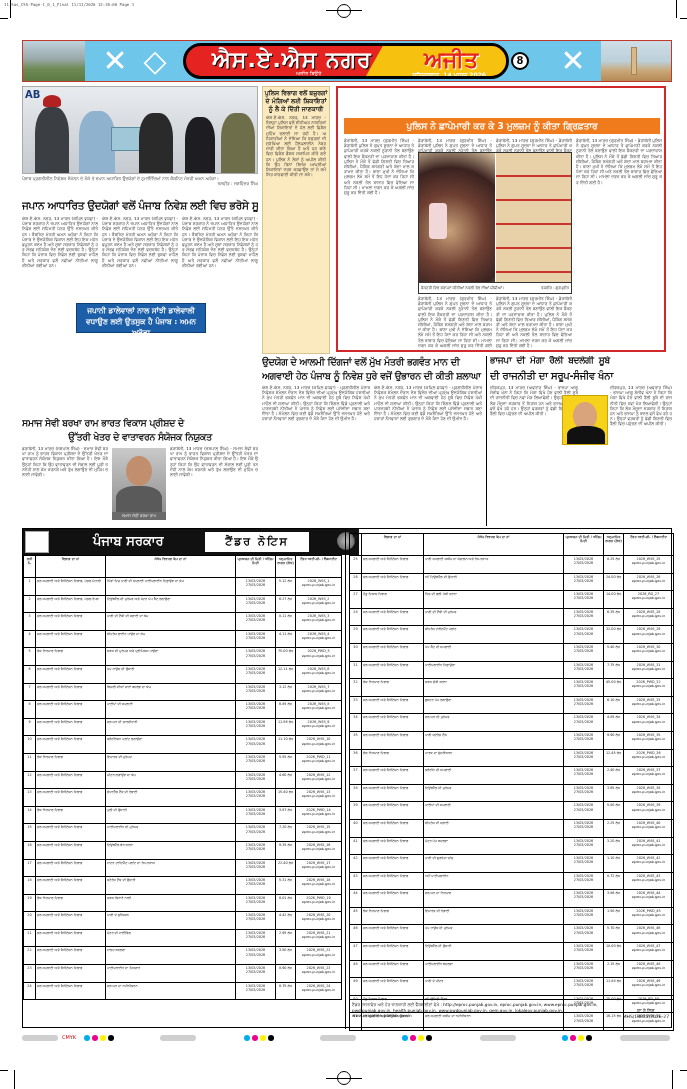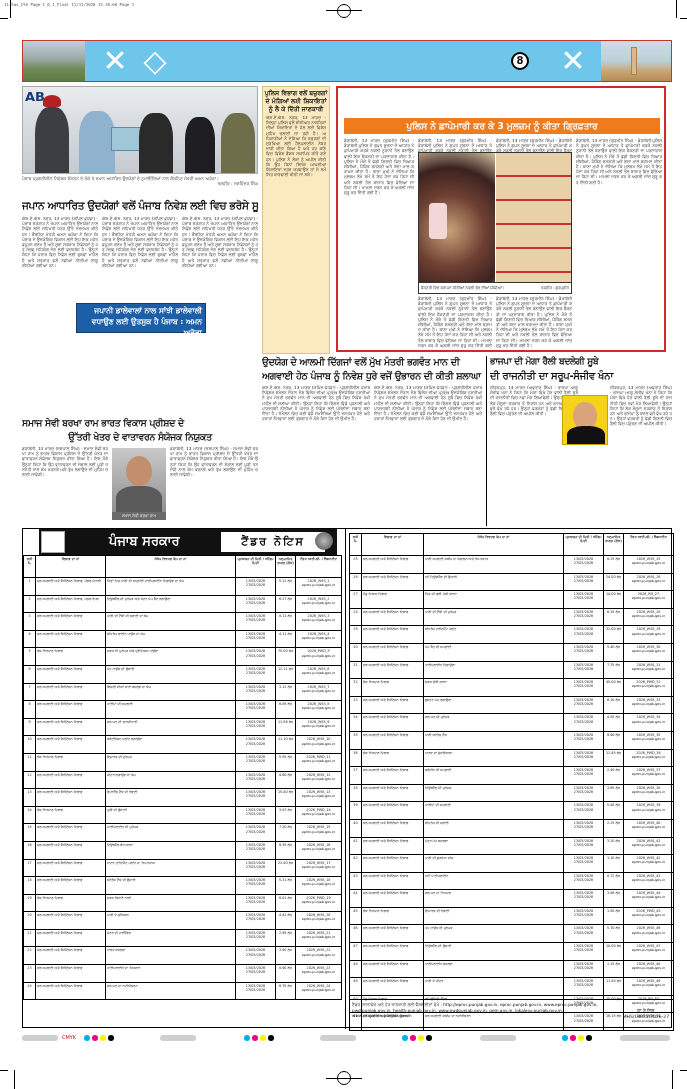--- a/index.html
+++ b/index.html
@@ -43,21 +43,21 @@
   .sidebar-box { position: absolute; left: 262px; top: 86px; width: 68px; height: 268px; background: #fbe9bf; border: 1px solid #d8c48f; }
   .sidebar-box .hd { font-size: 6.2px; line-height: 8px; font-weight: bold; text-align: center; padding: 2px 1px; color: #111; }
 
   
   .lead-box { position: absolute; left: 336px; top: 86px; width: 330px; height: 266px; border: 2px solid #d0282b; }
   .lead-kicker { position: absolute; left: 6px; top: 30px; width: 316px; height: 16px; background: #f07b1d; color: #fff; font-weight: bold; font-size: 9px; line-height: 16px; text-align: center; }
   .lead-photo { position: absolute; border: 1px solid #333; overflow: hidden; }
 
   
   .tender { position: absolute; left: 22px; top: 528px; width: 650px; height: 500px; border: 1px solid #000; }
-  .tender-head { position: absolute; left: 16px; top: 0; width: 298px; height: 26px; background: #111; }
+  .tender-head { position: absolute; left: 0; top: 0; width: 336px; height: 26px; background: #111; }
   .tender-head .logo { position: absolute; left: 2px; top: 2px; width: 24px; height: 22px; background: #fff; border: 1px solid #aaa; }
   .tender-head .title { position: absolute; left: 70px; top: 4px; color: #fff; font-weight: bold; font-size: 13px; }
   .tender-head .notice { position: absolute; left: 182px; top: 3px; width: 104px; height: 20px; background: #fff; color: #000; font-weight: bold; font-size: 11px; text-align: center; line-height: 20px; letter-spacing: 2px; }
   .tender-head .seal { position: absolute; right: 4px; top: 3px; width: 18px; height: 18px; border-radius: 50%; background: radial-gradient(circle,#bbb 0%,#777 60%,#444 100%); }
   table.tt { position: absolute; border-collapse: collapse; table-layout: fixed; font-size: 3.4px; line-height: 4.2px; }
   table.tt th, table.tt td { border: 0.8px solid #000; padding: 1px; vertical-align: top; overflow: hidden; color: #222; }
   table.tt th { font-weight: bold; text-align: center; height: 22px; }
   table.tt td.c { text-align: center; }
   .tender-footer { position: absolute; left: 326px; top: 470px; width: 324px; height: 30px; border-top: 1px solid #000; font-size: 4.2px; line-height: 5.5px; padding: 2px 3px; color: #111; }
   .tender-footer .sig { position: absolute; right: 4px; top: 8px; text-align: center; font-size: 4.5px; }
@@ -74,47 +74,54 @@
 <div class="crop-h" style="left:0;top:18px;width:8px;"></div>
 <div class="crop-v" style="left:676px;top:0;height:18px;"></div>
 <div class="crop-h" style="left:680px;top:18px;width:7px;"></div>
 <div class="reg" style="left:337px;top:4px;"></div>
 <div class="crop-h" style="left:326px;top:10px;width:36px;"></div>
 
 <div class="masthead">
   <div class="mast-photo-l"></div>
   <div class="mast-pattern" style="left:72px;">✕</div>
   <div class="mast-pattern" style="left:112px;">◇</div>
+  <div class="mast-pill">
+    <div class="yellow"></div>
+    <div class="mast-title">ਐਸ.ਏ.ਐਸ ਨਗਰ</div>
+    <div class="mast-brand">ਅਜੀਤ</div>
+    <div class="mast-sub">ਅਜੀਤ ਬਿਊਰੋ</div>
+    <div class="mast-date">ਸ਼ਨਿਚਰਵਾਰ, 14 ਮਾਰਚ 2026</div>
+  </div>
   <div class="mast-page">8</div>
   <div class="mast-pattern" style="left:530px;">✕</div>
   <div class="mast-photo-r">
       <div class="tower"></div>
     </div>
 </div>
 
 <div class="photo-main">
-  <div style="position:absolute;left:2px;top:2px;font-size:13px;font-weight:bold;color:#1a3a7a;">AB</div>
+  <div style="position:absolute;left:2px;top:2px;font-size:10px;font-weight:bold;color:#1a3a7a;">AB</div>
   <div class="person" style="left:12px;width:34px;height:66px;background:#3b3f43;"></div>
   <div style="position:absolute;left:20px;top:8px;width:18px;height:12px;background:#b22222;border-radius:50% 50% 20% 20%;"></div>
   <div class="person" style="left:56px;width:36px;height:62px;background:#8fb3cf;"></div>
   <div style="position:absolute;left:88px;top:40px;width:36px;height:24px;background:#9fc7d8;border:1px solid #5c8ca0;"></div>
   <div class="person" style="left:116px;width:34px;height:60px;background:#2a2a2a;"></div>
   <div class="person" style="left:162px;width:30px;height:56px;background:#1e1e22;"></div>
   <div class="person" style="left:198px;width:34px;height:60px;background:#6e6f4a;"></div>
 </div>
 <div class="caption" style="left:22px;top:176px;width:236px;">
   <span>ਪੰਜਾਬ ਪ੍ਰਗਤੀਸ਼ੀਲ ਨਿਵੇਸ਼ਕ ਸੰਮੇਲਨ ਦੇ ਮੌਕੇ ਤੇ ਜਪਾਨ ਅਧਾਰਿਤ ਉਦਯੋਗਾਂ ਦੇ ਨੁਮਾਇੰਦਿਆਂ ਨਾਲ ਕੈਬਨਿਟ ਮੰਤਰੀ ਅਮਨ ਅਰੋੜਾ।</span>
   <span style="float:right;">ਤਸਵੀਰ : ਜਸਵਿੰਦਰ ਸਿੰਘ</span>
 </div>
 <div class="headline" style="left:22px;top:199px;width:236px;font-size:10.5px;">ਜਪਾਨ ਆਧਾਰਿਤ ਉਦਯੋਗਾਂ ਵਲੋਂ ਪੰਜਾਬ ਨਿਵੇਸ਼ ਲਈ ਵਿਚ ਭਰੋਸੇ ਸੂਬਾ ਕਰਾਰ</div>
 
 <div class="col body-text" style="left:22px;top:216px;width:76px;height:176px;">ਐਸ.ਏ.ਐਸ. ਨਗਰ, 13 ਮਾਰਚ (ਕਪਿਲ ਵਧਵਾ) - ਪੰਜਾਬ ਸਰਕਾਰ ਨੇ ਜਪਾਨ ਅਧਾਰਿਤ ਉਦਯੋਗਾਂ ਨਾਲ ਨਿਵੇਸ਼ ਲਈ ਸਹਿਮਤੀ ਪੱਤਰ ਉੱਤੇ ਦਸਤਖਤ ਕੀਤੇ ਹਨ। ਕੈਬਨਿਟ ਮੰਤਰੀ ਅਮਨ ਅਰੋੜਾ ਨੇ ਕਿਹਾ ਕਿ ਪੰਜਾਬ ਦੇ ਉਦਯੋਗਿਕ ਵਿਕਾਸ ਲਈ ਇਹ ਇਕ ਮਹੱਤਵਪੂਰਨ ਕਦਮ ਹੈ ਅਤੇ ਸੂਬਾ ਸਰਕਾਰ ਨਿਵੇਸ਼ਕਾਂ ਨੂੰ ਹਰ ਸੰਭਵ ਸਹਿਯੋਗ ਦੇਣ ਲਈ ਵਚਨਬੱਧ ਹੈ। ਉਨ੍ਹਾਂ ਕਿਹਾ ਕਿ ਪੰਜਾਬ ਵਿਚ ਨਿਵੇਸ਼ ਲਈ ਢੁਕਵਾਂ ਮਾਹੌਲ ਹੈ ਅਤੇ ਸਰਕਾਰ ਵਲੋਂ ਨਵੀਆਂ ਨੀਤੀਆਂ ਲਾਗੂ ਕੀਤੀਆਂ ਗਈਆਂ ਹਨ।</div>
 <div class="col body-text" style="left:102px;top:216px;width:76px;height:176px;">ਐਸ.ਏ.ਐਸ. ਨਗਰ, 13 ਮਾਰਚ (ਕਪਿਲ ਵਧਵਾ) - ਪੰਜਾਬ ਸਰਕਾਰ ਨੇ ਜਪਾਨ ਅਧਾਰਿਤ ਉਦਯੋਗਾਂ ਨਾਲ ਨਿਵੇਸ਼ ਲਈ ਸਹਿਮਤੀ ਪੱਤਰ ਉੱਤੇ ਦਸਤਖਤ ਕੀਤੇ ਹਨ। ਕੈਬਨਿਟ ਮੰਤਰੀ ਅਮਨ ਅਰੋੜਾ ਨੇ ਕਿਹਾ ਕਿ ਪੰਜਾਬ ਦੇ ਉਦਯੋਗਿਕ ਵਿਕਾਸ ਲਈ ਇਹ ਇਕ ਮਹੱਤਵਪੂਰਨ ਕਦਮ ਹੈ ਅਤੇ ਸੂਬਾ ਸਰਕਾਰ ਨਿਵੇਸ਼ਕਾਂ ਨੂੰ ਹਰ ਸੰਭਵ ਸਹਿਯੋਗ ਦੇਣ ਲਈ ਵਚਨਬੱਧ ਹੈ। ਉਨ੍ਹਾਂ ਕਿਹਾ ਕਿ ਪੰਜਾਬ ਵਿਚ ਨਿਵੇਸ਼ ਲਈ ਢੁਕਵਾਂ ਮਾਹੌਲ ਹੈ ਅਤੇ ਸਰਕਾਰ ਵਲੋਂ ਨਵੀਆਂ ਨੀਤੀਆਂ ਲਾਗੂ ਕੀਤੀਆਂ ਗਈਆਂ ਹਨ।</div>
 <div class="col body-text" style="left:182px;top:216px;width:76px;height:176px;">ਐਸ.ਏ.ਐਸ. ਨਗਰ, 13 ਮਾਰਚ (ਕਪਿਲ ਵਧਵਾ) - ਪੰਜਾਬ ਸਰਕਾਰ ਨੇ ਜਪਾਨ ਅਧਾਰਿਤ ਉਦਯੋਗਾਂ ਨਾਲ ਨਿਵੇਸ਼ ਲਈ ਸਹਿਮਤੀ ਪੱਤਰ ਉੱਤੇ ਦਸਤਖਤ ਕੀਤੇ ਹਨ। ਕੈਬਨਿਟ ਮੰਤਰੀ ਅਮਨ ਅਰੋੜਾ ਨੇ ਕਿਹਾ ਕਿ ਪੰਜਾਬ ਦੇ ਉਦਯੋਗਿਕ ਵਿਕਾਸ ਲਈ ਇਹ ਇਕ ਮਹੱਤਵਪੂਰਨ ਕਦਮ ਹੈ ਅਤੇ ਸੂਬਾ ਸਰਕਾਰ ਨਿਵੇਸ਼ਕਾਂ ਨੂੰ ਹਰ ਸੰਭਵ ਸਹਿਯੋਗ ਦੇਣ ਲਈ ਵਚਨਬੱਧ ਹੈ। ਉਨ੍ਹਾਂ ਕਿਹਾ ਕਿ ਪੰਜਾਬ ਵਿਚ ਨਿਵੇਸ਼ ਲਈ ਢੁਕਵਾਂ ਮਾਹੌਲ ਹੈ ਅਤੇ ਸਰਕਾਰ ਵਲੋਂ ਨਵੀਆਂ ਨੀਤੀਆਂ ਲਾਗੂ ਕੀਤੀਆਂ ਗਈਆਂ ਹਨ।</div>
-<div class="pull-quote" style="left:76px;top:303px;width:130px;height:30px;text-align:right;">ਜਪਾਨੀ ਡਾਲੇਵਾਲਾਂ ਨਾਲ ਸਾਂਝੀ ਡਾਲੇਵਾਲੀ ਵਧਾਉਣ ਲਈ ਉਤਸੁਕ ਹੈ ਪੰਜਾਬ : ਅਮਨ ਅਰੋੜਾ</div>
+<div class="pull-quote" style="left:76px;top:303px;width:130px;height:30px;">ਜਪਾਨੀ ਡਾਲੇਵਾਲਾਂ ਨਾਲ ਸਾਂਝੀ ਡਾਲੇਵਾਲੀ ਵਧਾਉਣ ਲਈ ਉਤਸੁਕ ਹੈ ਪੰਜਾਬ : ਅਮਨ ਅਰੋੜਾ</div>
 
 <div class="sidebar-box">
   <div class="hd">ਪੁਲਿਸ ਵਿਭਾਗ ਵਲੋਂ ਬਜ਼ੁਰਗਾਂ ਦੇ ਮੰਗਿਆਂ ਲਈ ਸ਼ਿਕਾਇਤਾਂ ਨੂੰ ਲੈ ਕੇ ਦਿੱਤੀ ਜਾਣਕਾਰੀ</div>
   <div class="body-text" style="padding:0 3px;height:228px;">ਐਸ.ਏ.ਐਸ. ਨਗਰ, 13 ਮਾਰਚ - ਜ਼ਿਲ੍ਹਾ ਪੁਲਿਸ ਵਲੋਂ ਸੀਨੀਅਰ ਨਾਗਰਿਕਾਂ ਦੀਆਂ ਸ਼ਿਕਾਇਤਾਂ ਦੇ ਹੱਲ ਲਈ ਵਿਸ਼ੇਸ਼ ਮੁਹਿੰਮ ਚਲਾਈ ਜਾ ਰਹੀ ਹੈ। ਅਧਿਕਾਰੀਆਂ ਨੇ ਦੱਸਿਆ ਕਿ ਬਜ਼ੁਰਗਾਂ ਦੀ ਸੁਰੱਖਿਆ ਲਈ ਹੈਲਪਲਾਈਨ ਨੰਬਰ ਜਾਰੀ ਕੀਤਾ ਗਿਆ ਹੈ ਅਤੇ ਹਰ ਥਾਣੇ ਵਿਚ ਵਿਸ਼ੇਸ਼ ਡੈਸਕ ਸਥਾਪਿਤ ਕੀਤੇ ਗਏ ਹਨ। ਪੁਲਿਸ ਨੇ ਲੋਕਾਂ ਨੂੰ ਅਪੀਲ ਕੀਤੀ ਕਿ ਉਹ ਬਿਨਾਂ ਝਿਜਕ ਆਪਣੀਆਂ ਸ਼ਿਕਾਇਤਾਂ ਦਰਜ ਕਰਵਾਉਣ ਤਾਂ ਜੋ ਸਮੇਂ ਸਿਰ ਕਾਰਵਾਈ ਕੀਤੀ ਜਾ ਸਕੇ।</div>
 </div>
 
 <div class="lead-box">
   <div class="lead-kicker">ਪੁਲਿਸ ਨੇ ਛਾਪੇਮਾਰੀ ਕਰ ਕੇ 3 ਮੁਲਜ਼ਮ ਨੂੰ ਕੀਤਾ ਗ੍ਰਿਫ਼ਤਾਰ</div>
   <div class="col body-text" style="left:6px;top:50px;width:70px;height:210px;">ਡੇਰਾਬੱਸੀ, 13 ਮਾਰਚ (ਗੁਰਮੀਤ ਸਿੰਘ) - ਡੇਰਾਬੱਸੀ ਪੁਲਿਸ ਨੇ ਗੁਪਤ ਸੂਚਨਾ ਦੇ ਆਧਾਰ ਤੇ ਛਾਪੇਮਾਰੀ ਕਰਕੇ ਨਕਲੀ ਨੂਰਾਨੀ ਤੇਲ ਬਣਾਉਣ ਵਾਲੀ ਇਕ ਫੈਕਟਰੀ ਦਾ ਪਰਦਾਫਾਸ਼ ਕੀਤਾ ਹੈ। ਪੁਲਿਸ ਨੇ ਮੌਕੇ ਤੋਂ ਵੱਡੀ ਗਿਣਤੀ ਵਿਚ ਤਿਆਰ ਸ਼ੀਸ਼ੀਆਂ, ਪੈਕਿੰਗ ਸਮੱਗਰੀ ਅਤੇ ਕੱਚਾ ਮਾਲ ਬਰਾਮਦ ਕੀਤਾ ਹੈ। ਥਾਣਾ ਮੁਖੀ ਨੇ ਦੱਸਿਆ ਕਿ ਮੁਲਜ਼ਮ ਲੰਮੇ ਸਮੇਂ ਤੋਂ ਇਹ ਧੰਦਾ ਕਰ ਰਿਹਾ ਸੀ ਅਤੇ ਨਕਲੀ ਤੇਲ ਬਾਜ਼ਾਰ ਵਿਚ ਵੇਚਿਆ ਜਾ ਰਿਹਾ ਸੀ। ਮਾਮਲਾ ਦਰਜ ਕਰ ਕੇ ਅਗਲੀ ਜਾਂਚ ਸ਼ੁਰੂ ਕਰ ਦਿੱਤੀ ਗਈ ਹੈ।</div>
   <div class="col body-text" style="left:80px;top:50px;width:74px;height:14px;">ਡੇਰਾਬੱਸੀ, 13 ਮਾਰਚ (ਗੁਰਮੀਤ ਸਿੰਘ) - ਡੇਰਾਬੱਸੀ ਪੁਲਿਸ ਨੇ ਗੁਪਤ ਸੂਚਨਾ ਦੇ ਆਧਾਰ ਤੇ ਛਾਪੇਮਾਰੀ ਕਰਕੇ ਨਕਲੀ ਨੂਰਾਨੀ ਤੇਲ ਬਣਾਉਣ ਵਾਲੀ ਇਕ ਫੈਕਟਰੀ ਦਾ ਪਰਦਾਫਾਸ਼ ਕੀਤਾ ਹੈ। ਪੁਲਿਸ ਨੇ ਮੌਕੇ ਤੋਂ ਵੱਡੀ ਗਿਣਤੀ ਵਿਚ ਤਿਆਰ ਸ਼ੀਸ਼ੀਆਂ, ਪੈਕਿੰਗ ਸਮੱਗਰੀ ਅਤੇ ਕੱਚਾ ਮਾਲ ਬਰਾਮਦ ਕੀਤਾ ਹੈ। ਥਾਣਾ ਮੁਖੀ ਨੇ ਦੱਸਿਆ ਕਿ ਮੁਲਜ਼ਮ ਲੰਮੇ ਸਮੇਂ ਤੋਂ ਇਹ ਧੰਦਾ ਕਰ ਰਿਹਾ ਸੀ ਅਤੇ ਨਕਲੀ ਤੇਲ ਬਾਜ਼ਾਰ ਵਿਚ ਵੇਚਿਆ ਜਾ ਰਿਹਾ ਸੀ। ਮਾਮਲਾ ਦਰਜ ਕਰ ਕੇ ਅਗਲੀ ਜਾਂਚ ਸ਼ੁਰੂ ਕਰ ਦਿੱਤੀ ਗਈ ਹੈ।</div>
@@ -132,21 +139,21 @@
   <div class="col body-text" style="left:158px;top:208px;width:76px;height:52px;">ਡੇਰਾਬੱਸੀ, 13 ਮਾਰਚ (ਗੁਰਮੀਤ ਸਿੰਘ) - ਡੇਰਾਬੱਸੀ ਪੁਲਿਸ ਨੇ ਗੁਪਤ ਸੂਚਨਾ ਦੇ ਆਧਾਰ ਤੇ ਛਾਪੇਮਾਰੀ ਕਰਕੇ ਨਕਲੀ ਨੂਰਾਨੀ ਤੇਲ ਬਣਾਉਣ ਵਾਲੀ ਇਕ ਫੈਕਟਰੀ ਦਾ ਪਰਦਾਫਾਸ਼ ਕੀਤਾ ਹੈ। ਪੁਲਿਸ ਨੇ ਮੌਕੇ ਤੋਂ ਵੱਡੀ ਗਿਣਤੀ ਵਿਚ ਤਿਆਰ ਸ਼ੀਸ਼ੀਆਂ, ਪੈਕਿੰਗ ਸਮੱਗਰੀ ਅਤੇ ਕੱਚਾ ਮਾਲ ਬਰਾਮਦ ਕੀਤਾ ਹੈ। ਥਾਣਾ ਮੁਖੀ ਨੇ ਦੱਸਿਆ ਕਿ ਮੁਲਜ਼ਮ ਲੰਮੇ ਸਮੇਂ ਤੋਂ ਇਹ ਧੰਦਾ ਕਰ ਰਿਹਾ ਸੀ ਅਤੇ ਨਕਲੀ ਤੇਲ ਬਾਜ਼ਾਰ ਵਿਚ ਵੇਚਿਆ ਜਾ ਰਿਹਾ ਸੀ। ਮਾਮਲਾ ਦਰਜ ਕਰ ਕੇ ਅਗਲੀ ਜਾਂਚ ਸ਼ੁਰੂ ਕਰ ਦਿੱਤੀ ਗਈ ਹੈ।</div>
   <div class="col body-text" style="left:238px;top:50px;width:86px;height:210px;">ਡੇਰਾਬੱਸੀ, 13 ਮਾਰਚ (ਗੁਰਮੀਤ ਸਿੰਘ) - ਡੇਰਾਬੱਸੀ ਪੁਲਿਸ ਨੇ ਗੁਪਤ ਸੂਚਨਾ ਦੇ ਆਧਾਰ ਤੇ ਛਾਪੇਮਾਰੀ ਕਰਕੇ ਨਕਲੀ ਨੂਰਾਨੀ ਤੇਲ ਬਣਾਉਣ ਵਾਲੀ ਇਕ ਫੈਕਟਰੀ ਦਾ ਪਰਦਾਫਾਸ਼ ਕੀਤਾ ਹੈ। ਪੁਲਿਸ ਨੇ ਮੌਕੇ ਤੋਂ ਵੱਡੀ ਗਿਣਤੀ ਵਿਚ ਤਿਆਰ ਸ਼ੀਸ਼ੀਆਂ, ਪੈਕਿੰਗ ਸਮੱਗਰੀ ਅਤੇ ਕੱਚਾ ਮਾਲ ਬਰਾਮਦ ਕੀਤਾ ਹੈ। ਥਾਣਾ ਮੁਖੀ ਨੇ ਦੱਸਿਆ ਕਿ ਮੁਲਜ਼ਮ ਲੰਮੇ ਸਮੇਂ ਤੋਂ ਇਹ ਧੰਦਾ ਕਰ ਰਿਹਾ ਸੀ ਅਤੇ ਨਕਲੀ ਤੇਲ ਬਾਜ਼ਾਰ ਵਿਚ ਵੇਚਿਆ ਜਾ ਰਿਹਾ ਸੀ। ਮਾਮਲਾ ਦਰਜ ਕਰ ਕੇ ਅਗਲੀ ਜਾਂਚ ਸ਼ੁਰੂ ਕਰ ਦਿੱਤੀ ਗਈ ਹੈ।</div>
 </div>
 
 <div class="headline" style="left:262px;top:356px;width:330px;font-size:9.5px;">ਉਦਯੋਗ ਦੇ ਆਲਮੀ ਦਿੱਗਜਾਂ ਵਲੋਂ ਮੁੱਖ ਮੰਤਰੀ ਭਗਵੰਤ ਮਾਨ ਦੀ</div>
 <div class="headline" style="left:262px;top:370px;width:330px;font-size:9.5px;">ਅਗਵਾਈ ਹੇਠ ਪੰਜਾਬ ਨੂੰ ਨਿਵੇਸ਼ ਧੁਰੇ ਵਜੋਂ ਉਭਾਰਨ ਦੀ ਕੀਤੀ ਸ਼ਲਾਘਾ</div>
 <div class="col body-text" style="left:262px;top:385px;width:108px;height:140px;">ਐਸ.ਏ.ਐਸ. ਨਗਰ, 13 ਮਾਰਚ (ਕਪਿਲ ਵਧਵਾ) - ਪ੍ਰਗਤੀਸ਼ੀਲ ਪੰਜਾਬ ਨਿਵੇਸ਼ਕ ਸੰਮੇਲਨ ਦੌਰਾਨ ਦੇਸ਼ ਵਿਦੇਸ਼ ਦੀਆਂ ਪ੍ਰਮੁੱਖ ਉਦਯੋਗਿਕ ਹਸਤੀਆਂ ਨੇ ਮੁੱਖ ਮੰਤਰੀ ਭਗਵੰਤ ਮਾਨ ਦੀ ਅਗਵਾਈ ਹੇਠ ਸੂਬੇ ਵਿਚ ਨਿਵੇਸ਼ ਪੱਖੀ ਮਾਹੌਲ ਦੀ ਸ਼ਲਾਘਾ ਕੀਤੀ। ਉਨ੍ਹਾਂ ਕਿਹਾ ਕਿ ਸਿੰਗਲ ਵਿੰਡੋ ਪ੍ਰਣਾਲੀ ਅਤੇ ਪਾਰਦਰਸ਼ੀ ਨੀਤੀਆਂ ਨੇ ਪੰਜਾਬ ਨੂੰ ਨਿਵੇਸ਼ ਲਈ ਪਸੰਦੀਦਾ ਸਥਾਨ ਬਣਾ ਦਿੱਤਾ ਹੈ। ਸੰਮੇਲਨ ਵਿਚ ਕਈ ਵੱਡੇ ਸਮਝੌਤਿਆਂ ਉੱਤੇ ਦਸਤਖਤ ਹੋਏ ਅਤੇ ਹਜ਼ਾਰਾਂ ਨੌਜਵਾਨਾਂ ਲਈ ਰੁਜ਼ਗਾਰ ਦੇ ਮੌਕੇ ਪੈਦਾ ਹੋਣ ਦੀ ਉਮੀਦ ਹੈ।</div>
 <div class="col body-text" style="left:374px;top:385px;width:108px;height:140px;">ਐਸ.ਏ.ਐਸ. ਨਗਰ, 13 ਮਾਰਚ (ਕਪਿਲ ਵਧਵਾ) - ਪ੍ਰਗਤੀਸ਼ੀਲ ਪੰਜਾਬ ਨਿਵੇਸ਼ਕ ਸੰਮੇਲਨ ਦੌਰਾਨ ਦੇਸ਼ ਵਿਦੇਸ਼ ਦੀਆਂ ਪ੍ਰਮੁੱਖ ਉਦਯੋਗਿਕ ਹਸਤੀਆਂ ਨੇ ਮੁੱਖ ਮੰਤਰੀ ਭਗਵੰਤ ਮਾਨ ਦੀ ਅਗਵਾਈ ਹੇਠ ਸੂਬੇ ਵਿਚ ਨਿਵੇਸ਼ ਪੱਖੀ ਮਾਹੌਲ ਦੀ ਸ਼ਲਾਘਾ ਕੀਤੀ। ਉਨ੍ਹਾਂ ਕਿਹਾ ਕਿ ਸਿੰਗਲ ਵਿੰਡੋ ਪ੍ਰਣਾਲੀ ਅਤੇ ਪਾਰਦਰਸ਼ੀ ਨੀਤੀਆਂ ਨੇ ਪੰਜਾਬ ਨੂੰ ਨਿਵੇਸ਼ ਲਈ ਪਸੰਦੀਦਾ ਸਥਾਨ ਬਣਾ ਦਿੱਤਾ ਹੈ। ਸੰਮੇਲਨ ਵਿਚ ਕਈ ਵੱਡੇ ਸਮਝੌਤਿਆਂ ਉੱਤੇ ਦਸਤਖਤ ਹੋਏ ਅਤੇ ਹਜ਼ਾਰਾਂ ਨੌਜਵਾਨਾਂ ਲਈ ਰੁਜ਼ਗਾਰ ਦੇ ਮੌਕੇ ਪੈਦਾ ਹੋਣ ਦੀ ਉਮੀਦ ਹੈ।</div>
 <div class="rule-v" style="left:486px;top:356px;height:170px;"></div>
 
-<div class="headline" style="left:490px;top:356px;width:182px;font-size:9px;">ਭਾਜਪਾ ਦੀ ਮੋਗਾ ਰੈਲੀ ਬਦਲੇਗੀ ਸੂਬੇ</div>
+<div class="headline" style="left:490px;top:356px;width:182px;font-size:9px;font-family:Liberation Mono, monospace;">ਭਾਜਪਾ ਦੀ ਮੋਗਾ ਰੈਲੀ ਬਦਲੇਗੀ ਸੂਬੇ</div>
 <div class="headline" style="left:490px;top:370px;width:182px;font-size:10px;">ਦੀ ਰਾਜਨੀਤੀ ਦਾ ਸਰੂਪ-ਸੰਜੀਵ ਖੰਨਾ</div>
 <div class="col body-text" style="left:490px;top:385px;width:88px;height:140px;">ਜ਼ੀਰਕਪੁਰ, 13 ਮਾਰਚ (ਅਵਤਾਰ ਸਿੰਘ) - ਭਾਜਪਾ ਆਗੂ ਸੰਜੀਵ ਖੰਨਾ ਨੇ ਕਿਹਾ ਕਿ ਮੋਗਾ ਵਿਖੇ ਹੋਣ ਵਾਲੀ ਰੈਲੀ ਸੂਬੇ ਦੀ ਰਾਜਨੀਤੀ ਵਿਚ ਨਵਾਂ ਮੋੜ ਲਿਆਵੇਗੀ। ਉਨ੍ਹਾਂ ਕਿਹਾ ਕਿ ਲੋਕ ਮੌਜੂਦਾ ਸਰਕਾਰ ਤੋਂ ਨਿਰਾਸ਼ ਹਨ ਅਤੇ ਭਾਜਪਾ ਨੂੰ ਬਦਲ ਵਜੋਂ ਵੇਖ ਰਹੇ ਹਨ। ਉਨ੍ਹਾਂ ਵਰਕਰਾਂ ਨੂੰ ਵੱਡੀ ਗਿਣਤੀ ਵਿਚ ਰੈਲੀ ਵਿਚ ਪਹੁੰਚਣ ਦੀ ਅਪੀਲ ਕੀਤੀ।</div>
 <div style="position:absolute;left:562px;top:395px;width:46px;height:50px;background:#f6d21b;overflow:hidden;border:1px solid #c9a400;">
   <div style="position:absolute;left:10px;top:6px;width:24px;height:28px;border-radius:50%;background:#d9a37c;"></div>
   <div style="position:absolute;left:4px;top:30px;width:38px;height:22px;border-radius:40% 40% 0 0;background:#111;"></div>
 </div>
 <div class="col body-text" style="left:610px;top:385px;width:62px;height:140px;">ਜ਼ੀਰਕਪੁਰ, 13 ਮਾਰਚ (ਅਵਤਾਰ ਸਿੰਘ) - ਭਾਜਪਾ ਆਗੂ ਸੰਜੀਵ ਖੰਨਾ ਨੇ ਕਿਹਾ ਕਿ ਮੋਗਾ ਵਿਖੇ ਹੋਣ ਵਾਲੀ ਰੈਲੀ ਸੂਬੇ ਦੀ ਰਾਜਨੀਤੀ ਵਿਚ ਨਵਾਂ ਮੋੜ ਲਿਆਵੇਗੀ। ਉਨ੍ਹਾਂ ਕਿਹਾ ਕਿ ਲੋਕ ਮੌਜੂਦਾ ਸਰਕਾਰ ਤੋਂ ਨਿਰਾਸ਼ ਹਨ ਅਤੇ ਭਾਜਪਾ ਨੂੰ ਬਦਲ ਵਜੋਂ ਵੇਖ ਰਹੇ ਹਨ। ਉਨ੍ਹਾਂ ਵਰਕਰਾਂ ਨੂੰ ਵੱਡੀ ਗਿਣਤੀ ਵਿਚ ਰੈਲੀ ਵਿਚ ਪਹੁੰਚਣ ਦੀ ਅਪੀਲ ਕੀਤੀ।</div>
 
 <div class="headline" style="left:22px;top:417px;width:236px;font-size:9.3px;">ਸਮਾਜ ਸੇਵੀ ਬਰਖਾ ਰਾਮ ਭਾਰਤ ਵਿਕਾਸ ਪ੍ਰੀਸ਼ਦ ਦੇ</div>
 <div class="headline" style="left:22px;top:431px;width:236px;font-size:9.3px;text-align:center;">ਉੱਤਰੀ ਖੇਤਰ ਦੇ ਵਾਤਾਵਰਨ ਸੰਯੋਜਕ ਨਿਯੁਕਤ</div>

